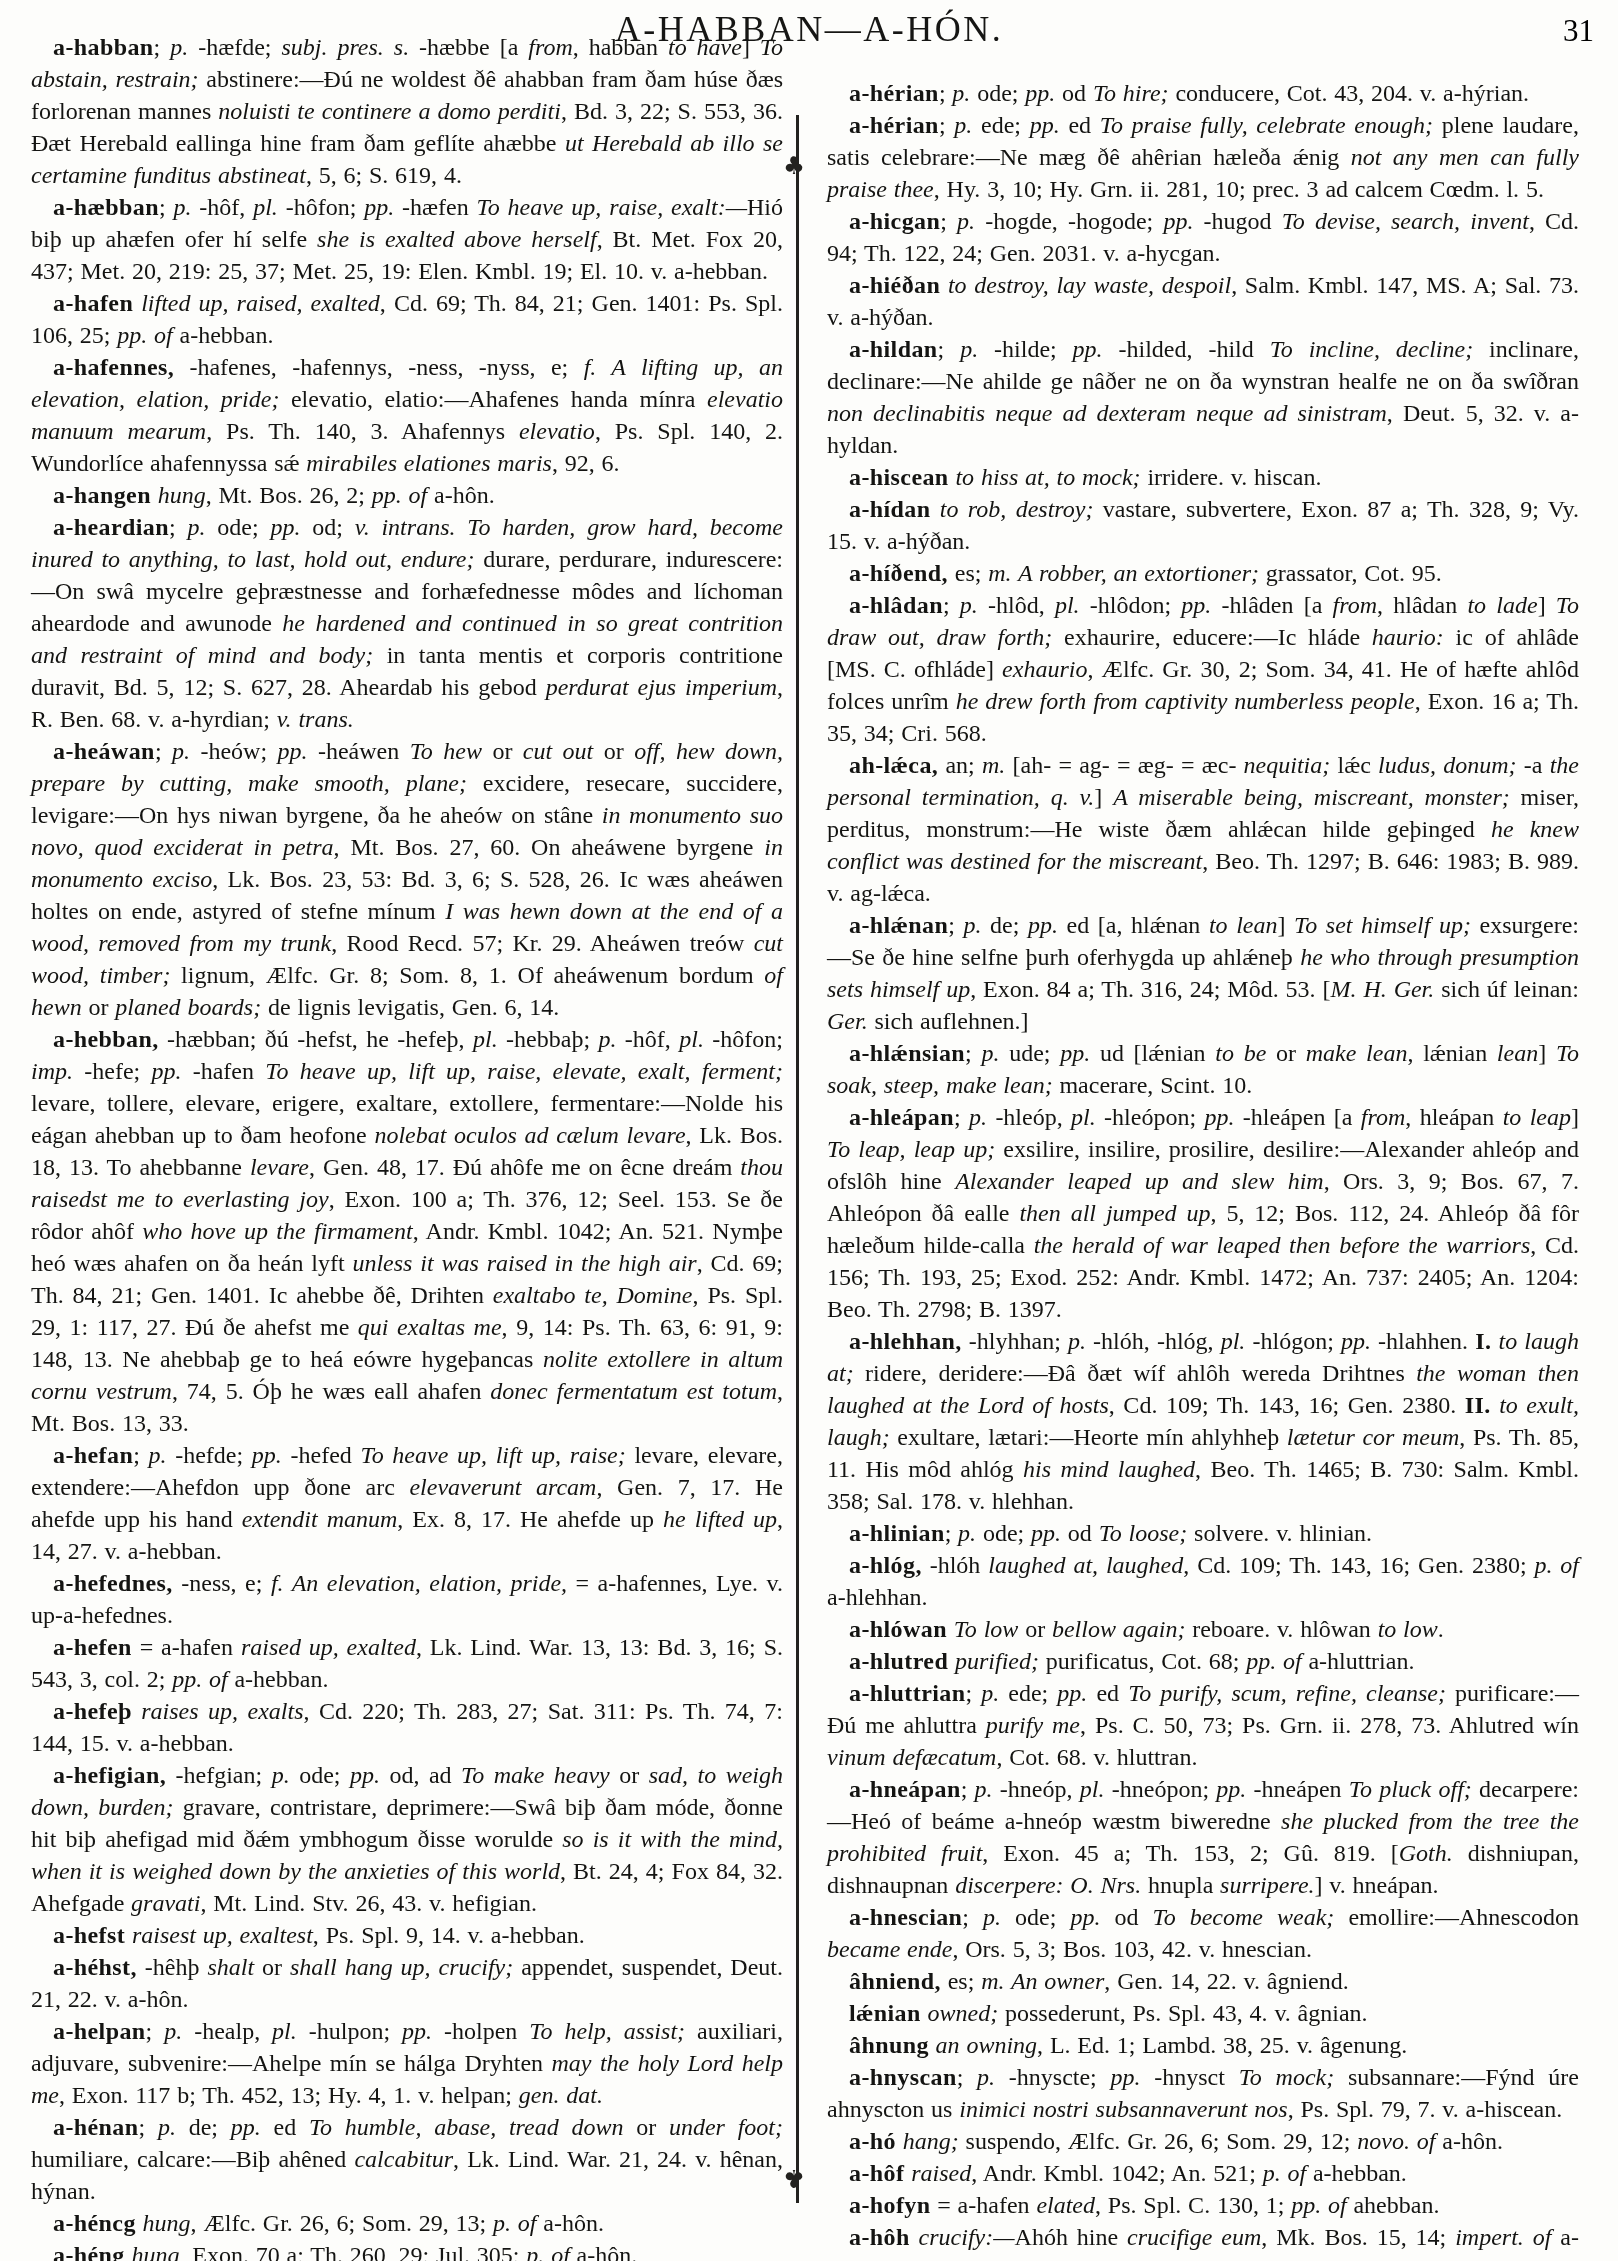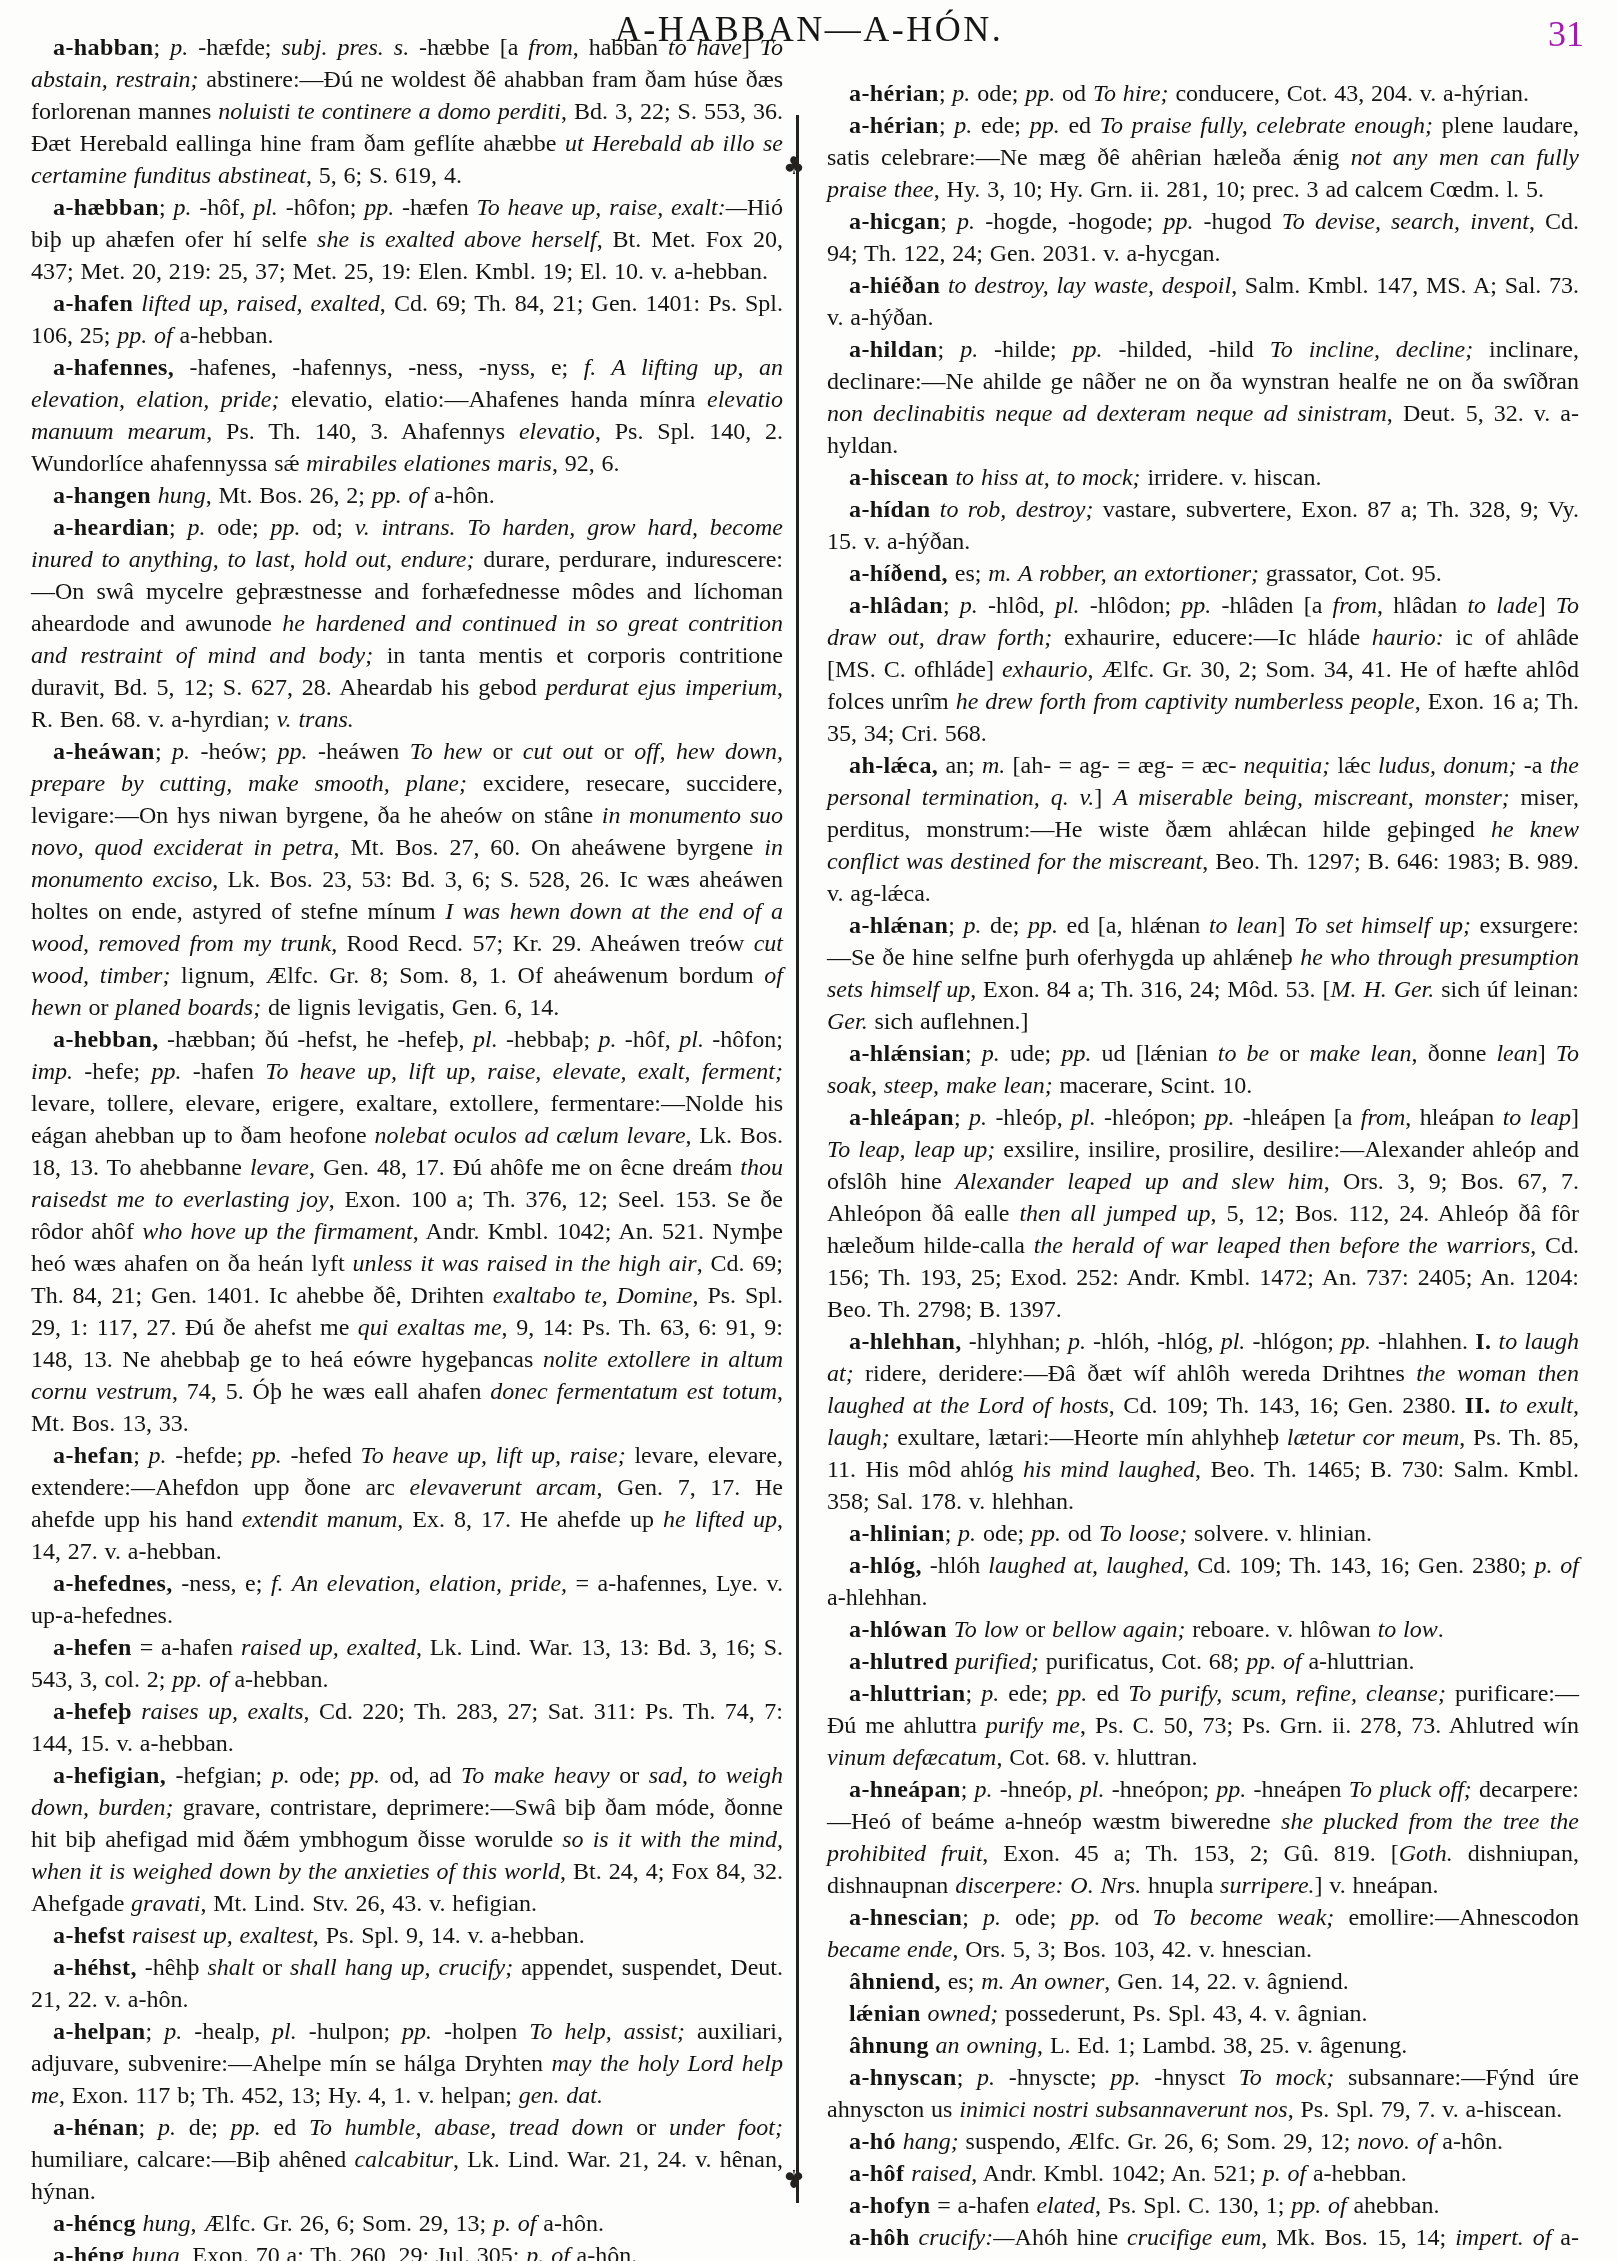--- a/index.html
+++ b/index.html
@@ -1,20 +1,20 @@
 <!DOCTYPE html>
 <html style="font-size:13px"><head>
 <meta charset="utf-8">
 <style>
   html,body{margin:0;padding:0;background:#e8e8e4;}
   .page{position:relative;width:1618px;height:2261px;background:#fdfdfb;overflow:hidden;
         font-family:"Liberation Serif","DejaVu Serif",serif;color:#141412;}
   .running-head{position:absolute;top:8.2px;left:0;width:100%;text-align:center;
         font-size:36px;letter-spacing:2.5px;font-variant:small-caps;color:#161614;}
-  .page-num{position:absolute;top:13px;right:34px;font-size:36px;color:#a21caf;}
+  .page-num{position:absolute;top:13px;right:24px;font-size:31px;color:#000000;}
   .col{position:absolute;width:752px;text-align:justify;font-size:24px;line-height:32px;
        word-spacing:0.8px;}
   .col-left{left:31px;top:31px;}
   .col-right{left:827px;top:77px;}
   p.entry{margin:0;text-indent:22px;}
   .b{font-weight:700;letter-spacing:0.4px;}
   .i{font-style:italic;}
   .divider{position:absolute;left:796px;top:115px;width:2.5px;height:2088px;background:#23221f;}
   .orn{position:absolute;left:783px;font-size:24.6px;font-family:"DejaVu Sans",sans-serif;
        color:#23221f;line-height:1;}
@@ -58,21 +58,21 @@
       <p class="entry"><span class="b">a-hérian</span><span>; </span><span class="i">p.</span><span> ede; </span><span class="i">pp.</span><span> ed </span><span class="i">To praise fully, celebrate enough;</span><span> plene laudare, satis celebrare:—Ne mæg ðê ahêrian hæleða ǽnig </span><span class="i">not any men can fully praise thee</span><span>, Hy. 3, 10; Hy. Grn. ii. 281, 10; prec. 3 ad calcem Cœdm. l. 5.</span></p>
       <p class="entry"><span class="b">a-hicgan</span><span>; </span><span class="i">p.</span><span> -hogde, -hogode; </span><span class="i">pp.</span><span> -hugod </span><span class="i">To devise, search, invent</span><span>, Cd. 94; Th. 122, 24; Gen. 2031. v. a-hycgan.</span></p>
       <p class="entry"><span class="b">a-hiéðan</span><span> </span><span class="i">to destroy, lay waste, despoil</span><span>, Salm. Kmbl. 147, MS. A; Sal. 73. v. a-hýðan.</span></p>
       <p class="entry"><span class="b">a-hildan</span><span>; </span><span class="i">p.</span><span> -hilde; </span><span class="i">pp.</span><span> -hilded, -hild </span><span class="i">To incline, decline;</span><span> inclinare, declinare:—Ne ahilde ge nâðer ne on ða wynstran healfe ne on ða swîðran </span><span class="i">non declinabitis neque ad dexteram neque ad sinistram</span><span>, Deut. 5, 32. v. a-hyldan.</span></p>
       <p class="entry"><span class="b">a-hiscean</span><span> </span><span class="i">to hiss at, to mock;</span><span> irridere. v. hiscan.</span></p>
       <p class="entry"><span class="b">a-hídan</span><span> </span><span class="i">to rob, destroy;</span><span> vastare, subvertere, Exon. 87 a; Th. 328, 9; Vy. 15. v. a-hýðan.</span></p>
       <p class="entry"><span class="b">a-híðend,</span><span> es; </span><span class="i">m. A robber, an extortioner;</span><span> grassator, Cot. 95.</span></p>
       <p class="entry"><span class="b">a-hlâdan</span><span>; </span><span class="i">p.</span><span> -hlôd, </span><span class="i">pl.</span><span> -hlôdon; </span><span class="i">pp.</span><span> -hlâden [a </span><span class="i">from</span><span>, hlâdan </span><span class="i">to lade</span><span>] </span><span class="i">To draw out, draw forth;</span><span> exhaurire, educere:—Ic hláde </span><span class="i">haurio:</span><span> ic of ahlâde [MS. C. ofhláde] </span><span class="i">exhaurio</span><span>, Ælfc. Gr. 30, 2; Som. 34, 41. He of hæfte ahlôd folces unrîm </span><span class="i">he drew forth from captivity numberless people</span><span>, Exon. 16 a; Th. 35, 34; Cri. 568.</span></p>
       <p class="entry"><span class="b">ah-lǽca,</span><span> an; </span><span class="i">m.</span><span> [ah- = ag- = æg- = æc- </span><span class="i">nequitia;</span><span> lǽc </span><span class="i">ludus, donum;</span><span> -a </span><span class="i">the personal termination, q. v.</span><span>] </span><span class="i">A miserable being, miscreant, monster;</span><span> miser, perditus, monstrum:—He wiste ðæm ahlǽcan hilde geþinged </span><span class="i">he knew conflict was destined for the miscreant</span><span>, Beo. Th. 1297; B. 646: 1983; B. 989. v. ag-lǽca.</span></p>
       <p class="entry"><span class="b">a-hlǽnan</span><span>; </span><span class="i">p.</span><span> de; </span><span class="i">pp.</span><span> ed [a, hlǽnan </span><span class="i">to lean</span><span>] </span><span class="i">To set himself up;</span><span> exsurgere:—Se ðe hine selfne þurh oferhygda up ahlǽneþ </span><span class="i">he who through presumption sets himself up</span><span>, Exon. 84 a; Th. 316, 24; Môd. 53. [</span><span class="i">M. H. Ger.</span><span> sich úf leinan: </span><span class="i">Ger.</span><span> sich auflehnen.]</span></p>
-      <p class="entry"><span class="b">a-hlǽnsian</span><span>; </span><span class="i">p.</span><span> ude; </span><span class="i">pp.</span><span> ud [lǽnian </span><span class="i">to be</span><span> or </span><span class="i">make lean</span><span>, ðonne </span><span class="i">lean</span><span>] </span><span class="i">To soak, steep, make lean;</span><span> macerare, Scint. 10.</span></p>
+      <p class="entry"><span class="b">a-hlǽnsian</span><span>; </span><span class="i">p.</span><span> ude; </span><span class="i">pp.</span><span> ud [lǽnian </span><span class="i">to be</span><span> or </span><span class="i">make lean</span><span>, lǽnian </span><span class="i">lean</span><span>] </span><span class="i">To soak, steep, make lean;</span><span> macerare, Scint. 10.</span></p>
       <p class="entry"><span class="b">a-hleápan</span><span>; </span><span class="i">p.</span><span> -hleóp, </span><span class="i">pl.</span><span> -hleópon; </span><span class="i">pp.</span><span> -hleápen [a </span><span class="i">from</span><span>, hleápan </span><span class="i">to leap</span><span>] </span><span class="i">To leap, leap up;</span><span> exsilire, insilire, prosilire, desilire:—Alexander ahleóp and ofslôh hine </span><span class="i">Alexander leaped up and slew him</span><span>, Ors. 3, 9; Bos. 67, 7. Ahleópon ðâ ealle </span><span class="i">then all jumped up</span><span>, 5, 12; Bos. 112, 24. Ahleóp ðâ fôr hæleðum hilde-calla </span><span class="i">the herald of war leaped then before the warriors</span><span>, Cd. 156; Th. 193, 25; Exod. 252: Andr. Kmbl. 1472; An. 737: 2405; An. 1204: Beo. Th. 2798; B. 1397.</span></p>
       <p class="entry"><span class="b">a-hlehhan,</span><span> -hlyhhan; </span><span class="i">p.</span><span> -hlóh, -hlóg, </span><span class="i">pl.</span><span> -hlógon; </span><span class="i">pp.</span><span> -hlahhen. </span><span class="b">I.</span><span> </span><span class="i">to laugh at;</span><span> ridere, deridere:—Ðâ ðæt wíf ahlôh wereda Drihtnes </span><span class="i">the woman then laughed at the Lord of hosts</span><span>, Cd. 109; Th. 143, 16; Gen. 2380. </span><span class="b">II.</span><span> </span><span class="i">to exult, laugh;</span><span> exultare, lætari:—Heorte mín ahlyhheþ </span><span class="i">lætetur cor meum</span><span>, Ps. Th. 85, 11. His môd ahlóg </span><span class="i">his mind laughed</span><span>, Beo. Th. 1465; B. 730: Salm. Kmbl. 358; Sal. 178. v. hlehhan.</span></p>
       <p class="entry"><span class="b">a-hlinian</span><span>; </span><span class="i">p.</span><span> ode; </span><span class="i">pp.</span><span> od </span><span class="i">To loose;</span><span> solvere. v. hlinian.</span></p>
       <p class="entry"><span class="b">a-hlóg,</span><span> -hlóh </span><span class="i">laughed at, laughed</span><span>, Cd. 109; Th. 143, 16; Gen. 2380; </span><span class="i">p. of</span><span> a-hlehhan.</span></p>
       <p class="entry"><span class="b">a-hlówan</span><span> </span><span class="i">To low</span><span> or </span><span class="i">bellow again;</span><span> reboare. v. hlôwan </span><span class="i">to low</span><span>.</span></p>
       <p class="entry"><span class="b">a-hlutred</span><span> </span><span class="i">purified;</span><span> purificatus, Cot. 68; </span><span class="i">pp. of</span><span> a-hluttrian.</span></p>
       <p class="entry"><span class="b">a-hluttrian</span><span>; </span><span class="i">p.</span><span> ede; </span><span class="i">pp.</span><span> ed </span><span class="i">To purify, scum, refine, cleanse;</span><span> purificare:—Ðú me ahluttra </span><span class="i">purify me</span><span>, Ps. C. 50, 73; Ps. Grn. ii. 278, 73. Ahlutred wín </span><span class="i">vinum defæcatum</span><span>, Cot. 68. v. hluttran.</span></p>
       <p class="entry"><span class="b">a-hneápan</span><span>; </span><span class="i">p.</span><span> -hneóp, </span><span class="i">pl.</span><span> -hneópon; </span><span class="i">pp.</span><span> -hneápen </span><span class="i">To pluck off;</span><span> decarpere:—Heó of beáme a-hneóp wæstm biweredne </span><span class="i">she plucked from the tree the prohibited fruit</span><span>, Exon. 45 a; Th. 153, 2; Gû. 819. [</span><span class="i">Goth.</span><span> dishniupan, dishnaupnan </span><span class="i">discerpere:</span><span> </span><span class="i">O. Nrs.</span><span> hnupla </span><span class="i">surripere.</span><span>] v. hneápan.</span></p>
       <p class="entry"><span class="b">a-hnescian</span><span>; </span><span class="i">p.</span><span> ode; </span><span class="i">pp.</span><span> od </span><span class="i">To become weak;</span><span> emollire:—Ahnescodon </span><span class="i">became ende</span><span>, Ors. 5, 3; Bos. 103, 42. v. hnescian.</span></p>
       <p class="entry"><span class="b">âhniend,</span><span> es; </span><span class="i">m. An owner</span><span>, Gen. 14, 22. v. âgniend.</span></p>

